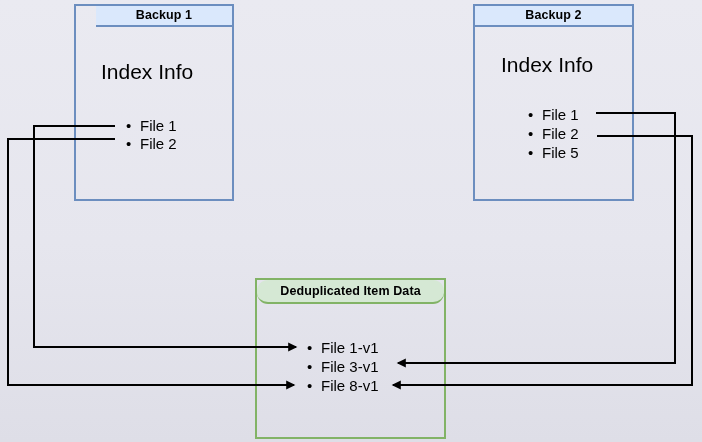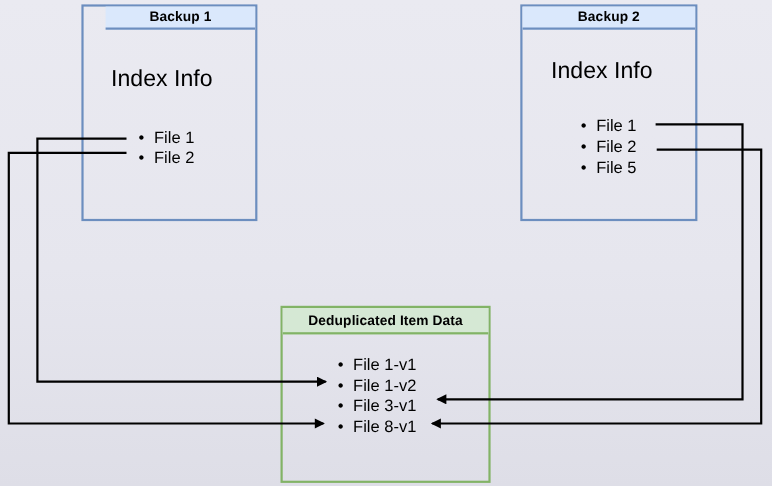--- a/index.html
+++ b/index.html
@@ -16,21 +16,21 @@
   #backup2{left:473px;top:4px;width:161px;height:197px;}
   #dedup{left:255px;top:278px;width:191px;height:161px;}
   .sub{position:absolute;font-size:21px;}
   #backup1 .sub{left:25px;top:54px;}
   #backup2 .sub{left:26px;top:47px;}
   ul.items{position:absolute;margin:0;padding:0;list-style:none;font-size:15px;}
   ul.items li{white-space:nowrap;}
   ul.items li::before{content:"\2022";display:inline-block;width:14px;text-align:left;}
   #backup1 ul.items{left:50px;top:111px;line-height:18px;}
   #backup2 ul.items{left:53px;top:99px;line-height:19px;}
-  #dedup ul.items{left:50px;top:42px;line-height:19px;}
+  #dedup ul.items{left:50px;top:58px;line-height:19px;}
   svg.edge-layer{position:absolute;left:0;top:0;width:702px;height:442px;pointer-events:none;}
   svg.edge-layer polyline{fill:none;stroke:#000;stroke-width:2;}
 </style>
 </head>
 <body>
 
 <div class="canvas">
 
   <div class="node backup" id="backup1" style="border-color: rgb(108, 142, 191); padding-left: 20px;">
     <div class="node-header" style="background: rgb(218, 232, 252); border-color: rgb(108, 142, 191);">Backup 1</div>
@@ -45,24 +45,23 @@
     <div class="node-header" style="background: rgb(218, 232, 252); border-color: rgb(108, 142, 191);">Backup 2</div>
     <div class="sub">Index Info</div>
     <ul class="items">
       <li>File 1</li>
       <li>File 2</li>
       <li>File 5</li>
     </ul>
   </div>
 
   <div class="node dedup-box" id="dedup" style="border-color: rgb(130, 179, 102);">
-    <div class="node-header" style="background: rgb(213, 232, 212); border-color: rgb(130, 179, 102);">Deduplicated Item Data</div>
+    <div class="node-header" style="background: rgb(213, 232, 212); border-color: rgb(130, 179, 102); border-radius: 11px;">Deduplicated Item Data</div>
     <ul class="items">
       <li>File 1-v1</li>
-      <li>File 1-v2</li>
       <li>File 3-v1</li>
       <li>File 8-v1</li>
     </ul>
   </div>
 
   <svg class="edge-layer" id="edge-layer" viewBox="0 0 702 442" xmlns="http://www.w3.org/2000/svg">
     <defs>
       <marker id="arrowhead" viewBox="0 0 10 10" refX="8.5" refY="5" markerWidth="6" markerHeight="4.6" orient="auto">
         <path d="M0,0 L10,5 L0,10 z" fill="#000"></path>
       </marker>

